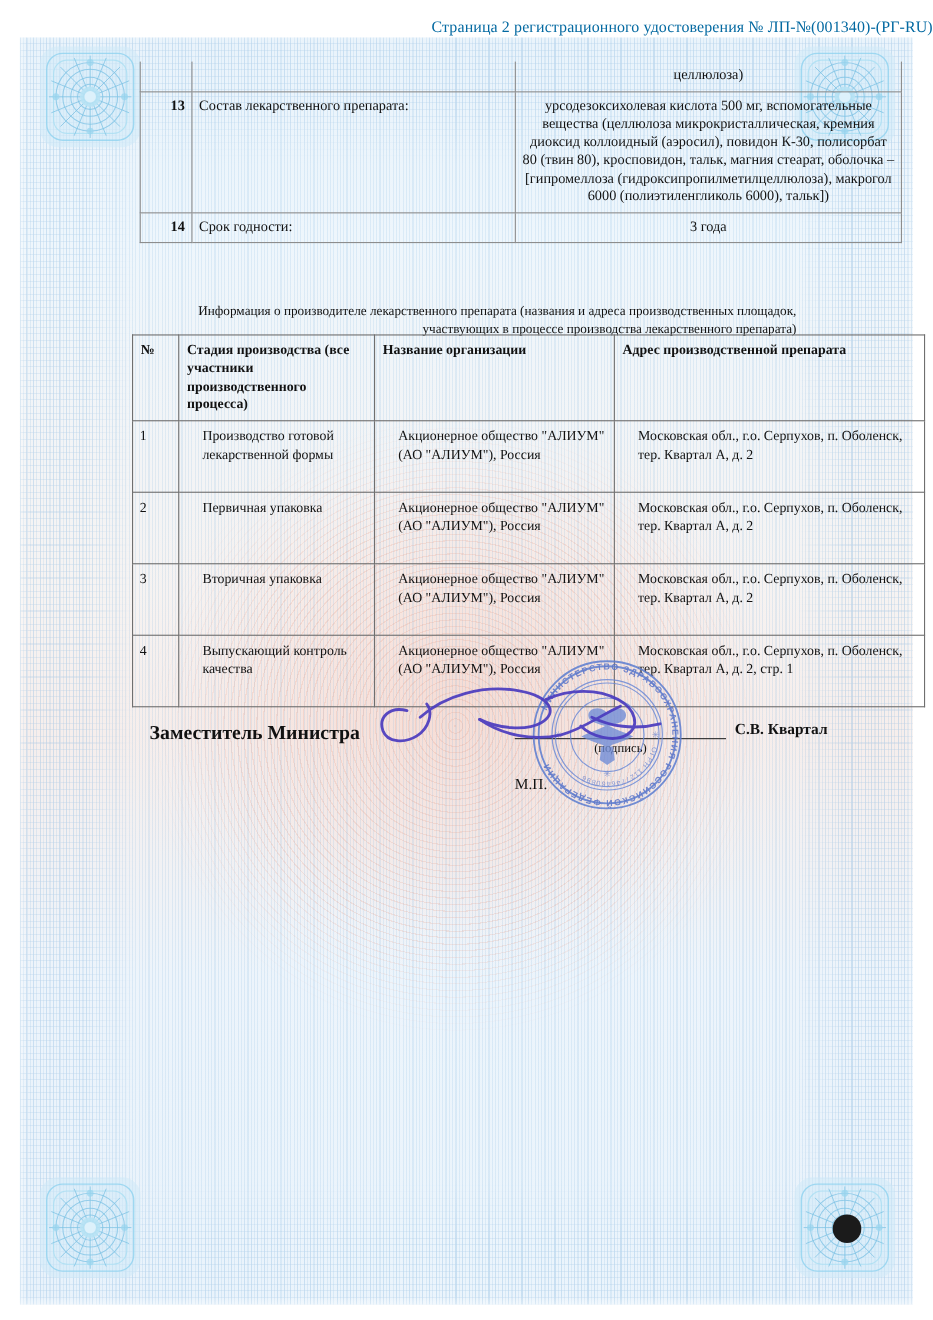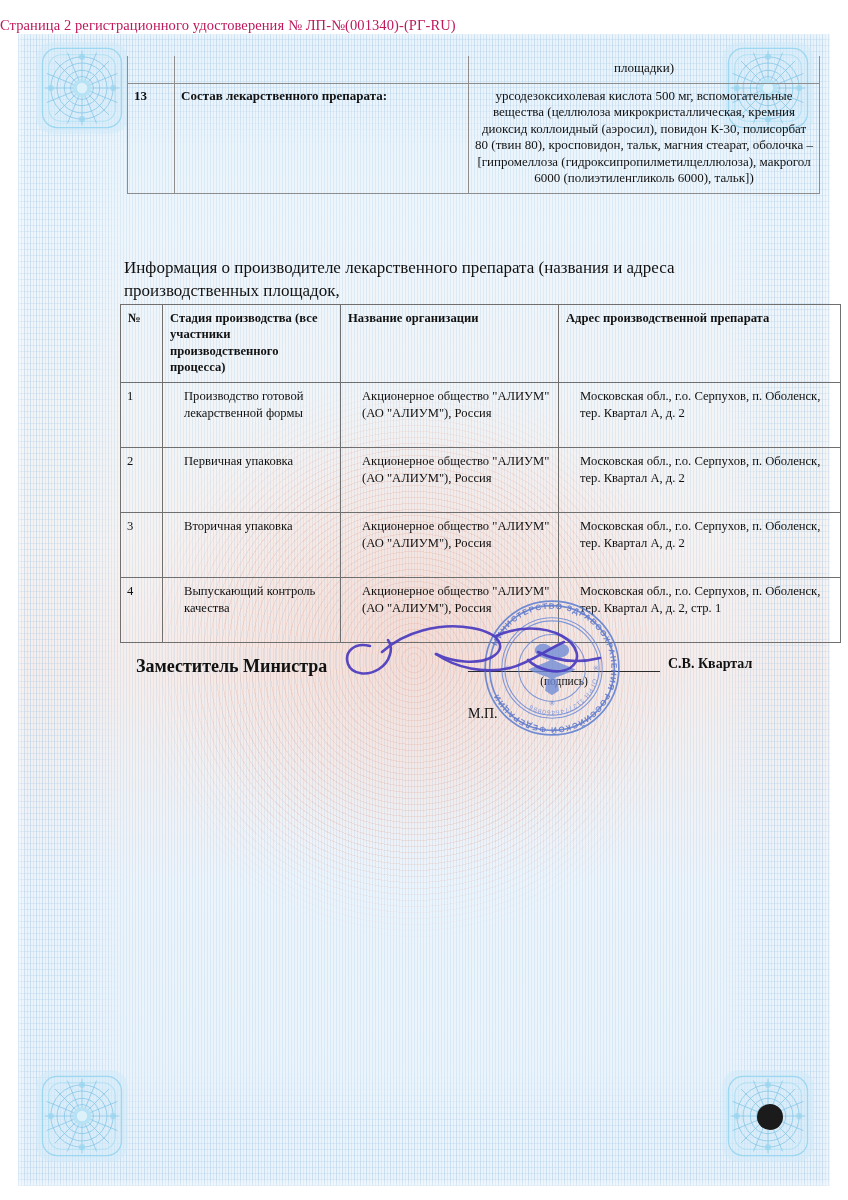--- a/index.html
+++ b/index.html
@@ -106,54 +106,54 @@
   .content {
     position: absolute;
     left: 0; top: 0;
     width: 848px; height: 1200px;
   }
 
   .page-header {
     position: absolute;
     left: 0; top: 17px;
     width: 848px;
-    text-align: left;
+    text-align: right;
     font-size: 14.5px;
     letter-spacing: .1px;
-    color: #be185d;
+    color: #0369a1;
   }
 
   
   .top-table {
     position: absolute;
     left: 127px; top: 56px;
     width: 653px;
     border-collapse: collapse;
     font-size: 13px;
     table-layout: fixed;
   }
   .top-table td {
     border: 1px solid #8d8d8d;
     vertical-align: top;
     padding: 4px 6px 6px;
     line-height: 1.27;
   }
-  .col-num   { width: 34px;  text-align: left; font-weight: bold; }
-  .col-label { width: 281px; font-weight: bold; }
+  .col-num   { width: 34px;  text-align: right; font-weight: bold; }
+  .col-label { width: 281px; font-weight: normal; }
   .col-value { width: 338px; text-align: center; }
   .tail-row td { border-top: none; }
   .blank-cell { border-right: 1px solid #8d8d8d; }
 
   
   .intro {
     position: absolute;
-    left: 124px; top: 256px;
+    left: 124px; top: 274px;
     width: 600px;
-    text-align: left;
-    font-size: 17px;
+    text-align: right;
+    font-size: 12px;
     line-height: 1.38;
   }
 
   
   .mfg-table {
     position: absolute;
     left: 120px; top: 304px;
     width: 660px;
     border-collapse: collapse;
     font-size: 12.6px;
@@ -299,32 +299,38 @@
 
   <div class="content">
 
     <div class="page-header">Страница 2  регистрационного удостоверения № ЛП-№(001340)-(РГ-RU)</div>
 
     <table class="top-table">
       <tbody>
         <tr class="tail-row">
           <td class="col-num blank-cell"></td>
           <td class="col-label blank-cell"></td>
-          <td class="col-value">площадки)</td>
+          <td class="col-value">целлюлоза)</td>
         </tr>
         <tr>
           <td class="col-num">13</td>
           <td class="col-label">Состав лекарственного препарата:</td>
           <td class="col-value">урсодезоксихолевая кислота 500 мг, вспомогательные вещества (целлюлоза микрокристаллическая, кремния диоксид коллоидный (аэросил), повидон К-30, полисорбат 80 (твин 80), кросповидон, тальк, магния стеарат, оболочка – [гипромеллоза (гидроксипропилметилцеллюлоза), макрогол 6000 (полиэтиленгликоль 6000), тальк])</td>
         </tr>
+        <tr>
+          <td class="col-num">14</td>
+          <td class="col-label">Срок годности:</td>
+          <td class="col-value">3 года</td>
+        </tr>
       </tbody>
     </table>
 
     <div class="intro">
       <div>Информация о производителе лекарственного препарата (названия и адреса производственных площадок,</div>
+      <div>участвующих в процессе производства лекарственного препарата)</div>
     </div>
 
     <table class="mfg-table">
       <thead>
         <tr>
           <th class="m-col-num">№</th>
           <th class="m-col-stage">Стадия производства (все участники производственного процесса)</th>
           <th class="m-col-org">Название организации</th>
           <th class="m-col-addr">Адрес производственной препарата</th>
         </tr>

